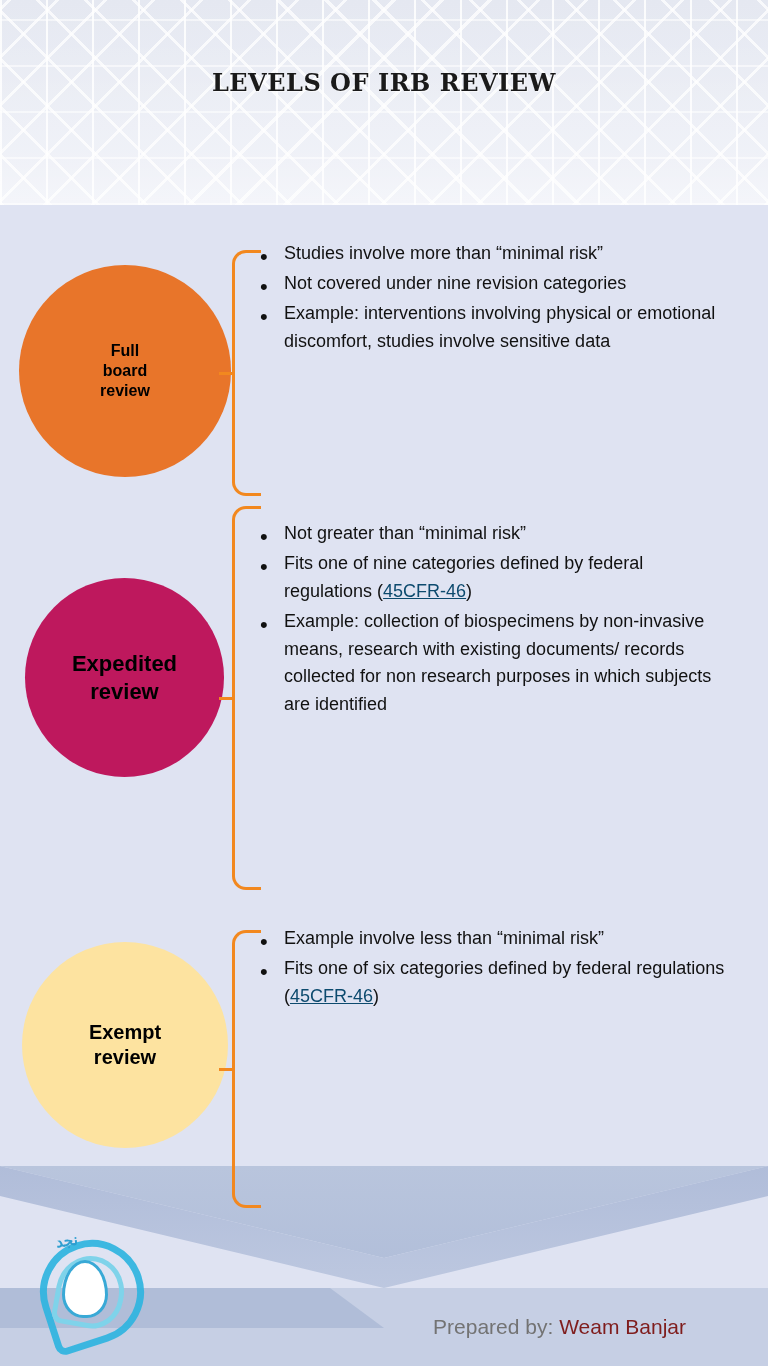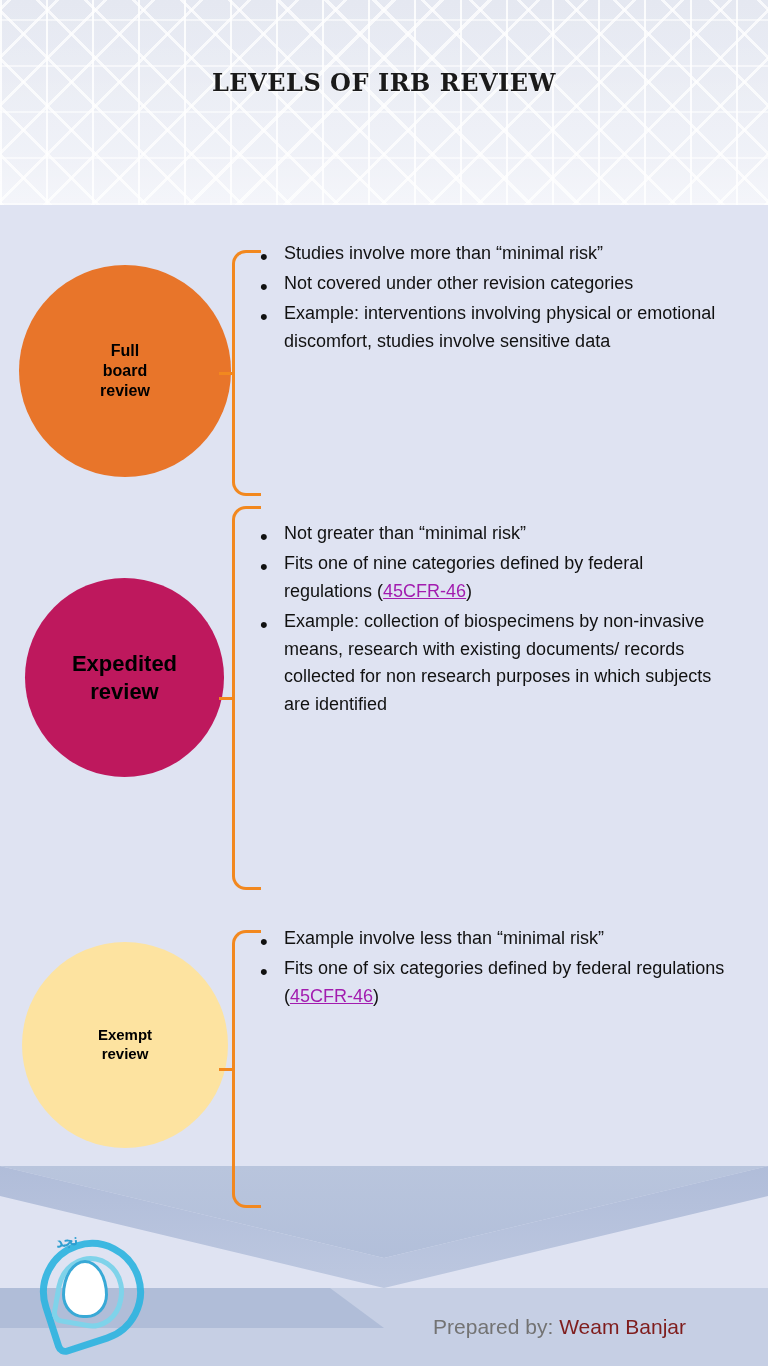--- a/index.html
+++ b/index.html
@@ -112,21 +112,21 @@
   #circle-expedited {
     left: 25px; top: 578px;
     width: 199px; height: 199px;
     background: #be185d;
     font-size: 22px;
   }
   #circle-exempt {
     left: 22px; top: 942px;
     width: 206px; height: 206px;
     background: #fde3a0;
-    font-size: 15px;
+    font-size: 20px;
   }
   
   .brace {
     position: absolute;
     width: 26px;
     border: 3px solid #f2881f;
     border-right: none;
     border-top-left-radius: 14px;
     border-bottom-left-radius: 14px;
   }
@@ -164,21 +164,21 @@
     position: absolute;
     left: 8px;
     top: 0;
     font-size: 22px;
     line-height: 1.55;
   }
   #text-full { left: 252px; top: 240px; width: 482px; }
   #text-exp  { left: 252px; top: 520px; width: 482px; }
   #text-exm  { left: 252px; top: 925px; width: 482px; }
   a.cfr {
-    color: #a21caf;
+    color: #0c4a6e;
   }
   
   .logo {
     position: absolute;
     left: 26px;
     bottom: 22px;
     width: 120px;
     height: 118px;
   }
   .logo .swirl {
@@ -248,21 +248,21 @@
     <span>Full
 board
 review</span>
   </div>
   <div class="brace" id="brace-full">
     <div class="nub"></div>
   </div>
   <div class="textblock" id="text-full">
     <ul>
       <li>Studies involve more than “minimal risk”</li>
-      <li>Not covered under other revision categories</li>
+      <li>Not covered under nine revision categories</li>
       <li>Example: interventions involving physical or emotional discomfort, studies involve sensitive data</li>
     </ul>
   </div>
 
   <div class="circle" id="circle-expedited">
     <span>Expedited
 review</span>
   </div>
   <div class="brace" id="brace-exp">
     <div class="nub"></div>

